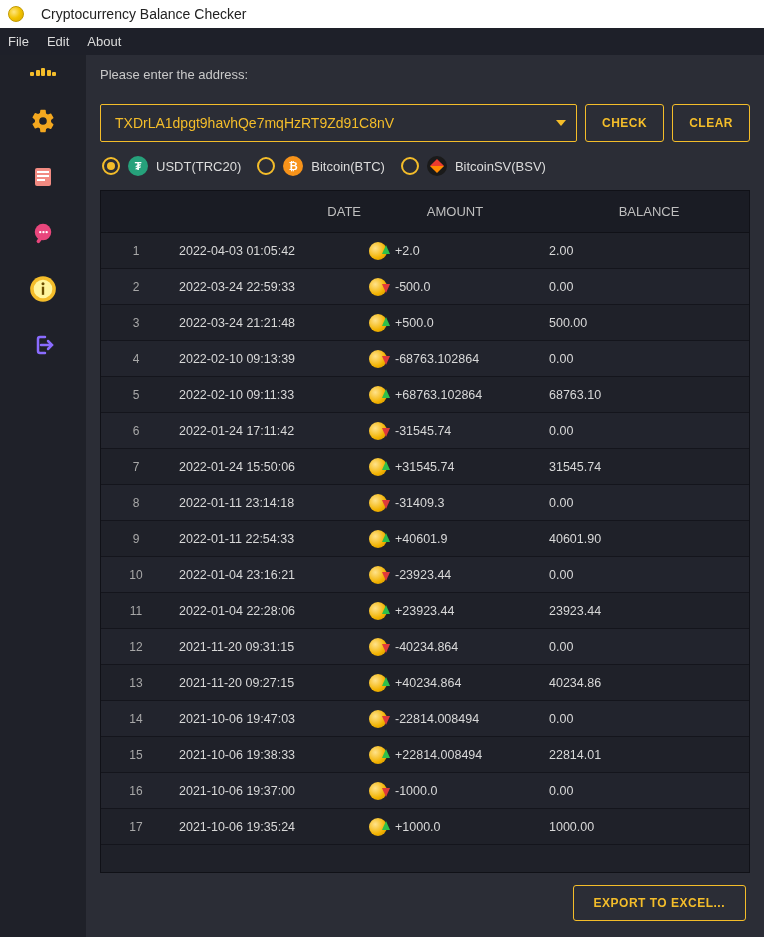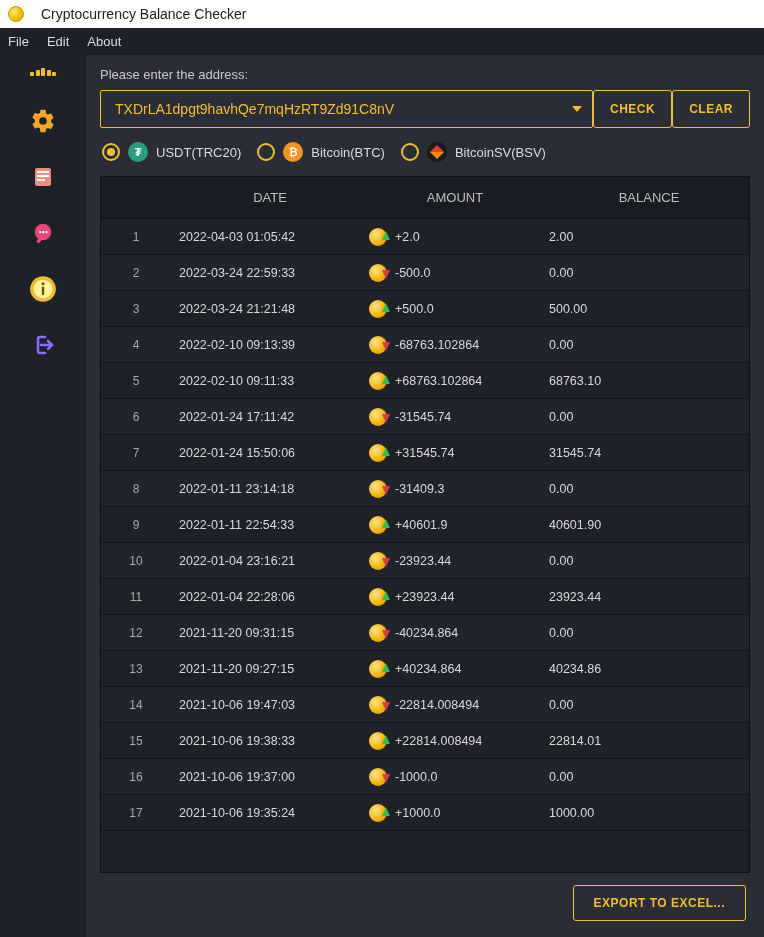--- a/index.html
+++ b/index.html
@@ -80,26 +80,26 @@
     flex: 1;
     padding: 12px 14px 14px 14px;
     display: flex;
     flex-direction: column;
     overflow: hidden;
   }
 
   .prompt-label {
     color: #c9c9c9;
     font-size: 13px;
-    margin-bottom: 8px;
+    margin-bottom: 22px;
   }
 
   .input-row {
     display: flex;
-    gap: 0;
+    gap: 8px;
     align-items: stretch;
     margin-bottom: 14px;
   }
   .addr-input-wrap {
     flex: 1;
     border: 1px solid #f4bd2a;
     border-radius: 2px;
     background: #2b2d36;
     display: flex;
     align-items: center;
@@ -348,21 +348,21 @@
           <div class="coin-icon coin-bsv">
             <div class="bsv-shape"></div>
           </div>
           <span class="radio-label">BitcoinSV(BSV)</span>
         </div>
       </div>
 
     <div class="table-wrap">
       <div class="thead">
         <div class="th col-idx"></div>
-        <div class="th col-date" style="text-align:center">DATE</div>
+        <div class="th col-date" style="text-align:right">DATE</div>
         <div class="th col-amt" style="justify-content:center">AMOUNT</div>
         <div class="th col-bal" style="text-align:center">BALANCE</div>
       </div>
       <div class="tbody" id="tbody">
           <div class="row">
             <div class="col-idx">1</div>
             <div class="col-date">2022-04-03 01:05:42</div>
             <div class="col-amt">
               <div class="amt-icon">
                 <div class="amt-arrow up"></div>

